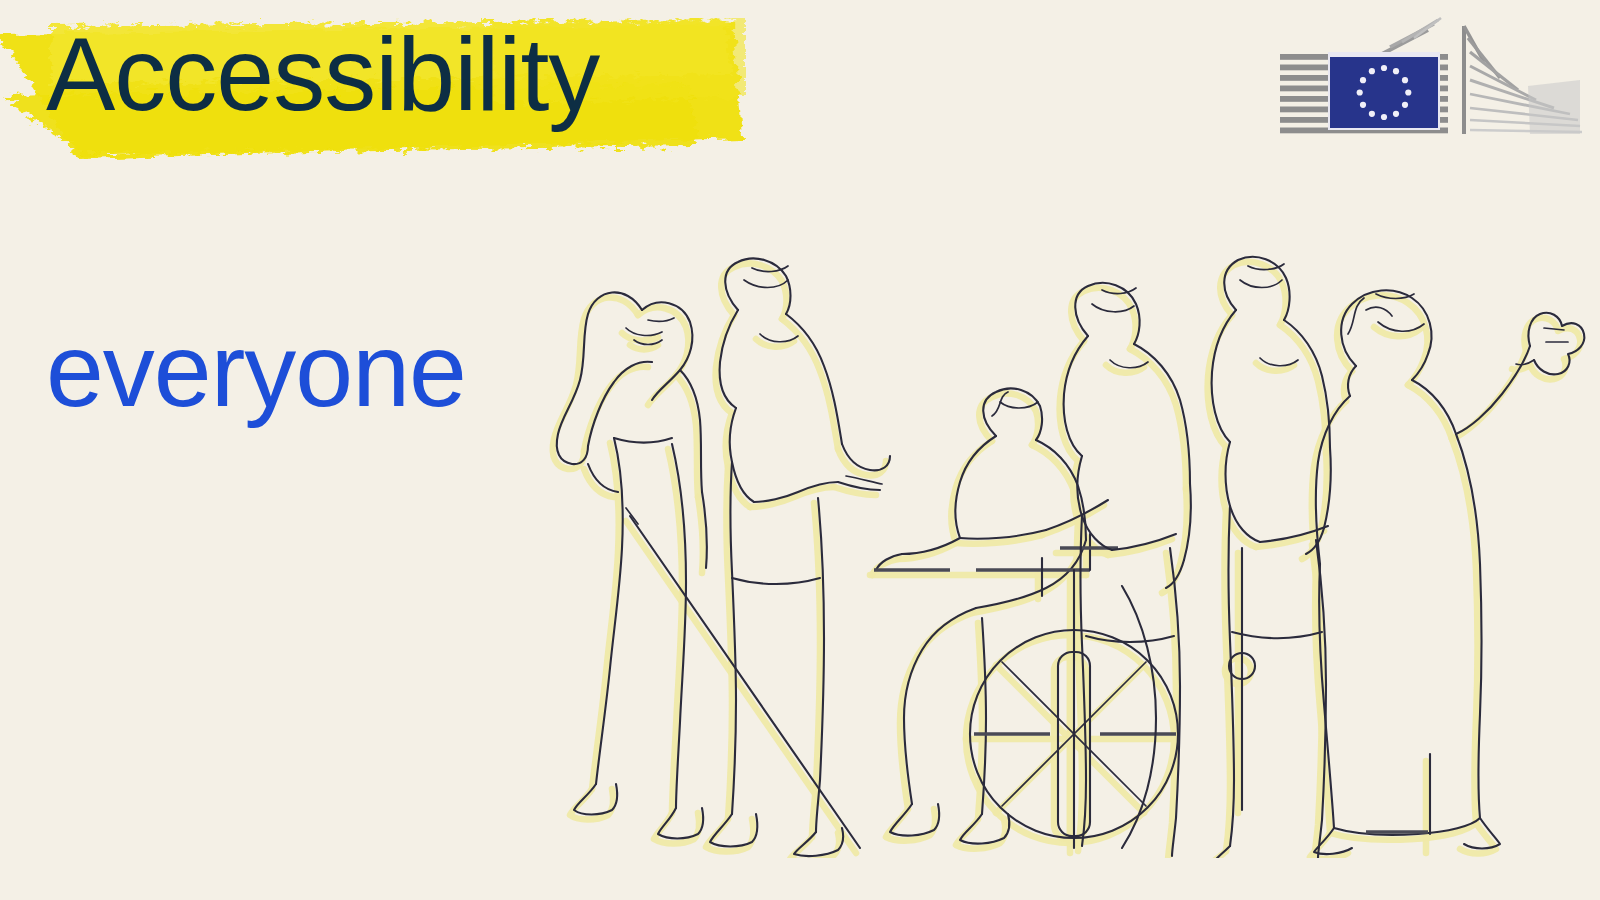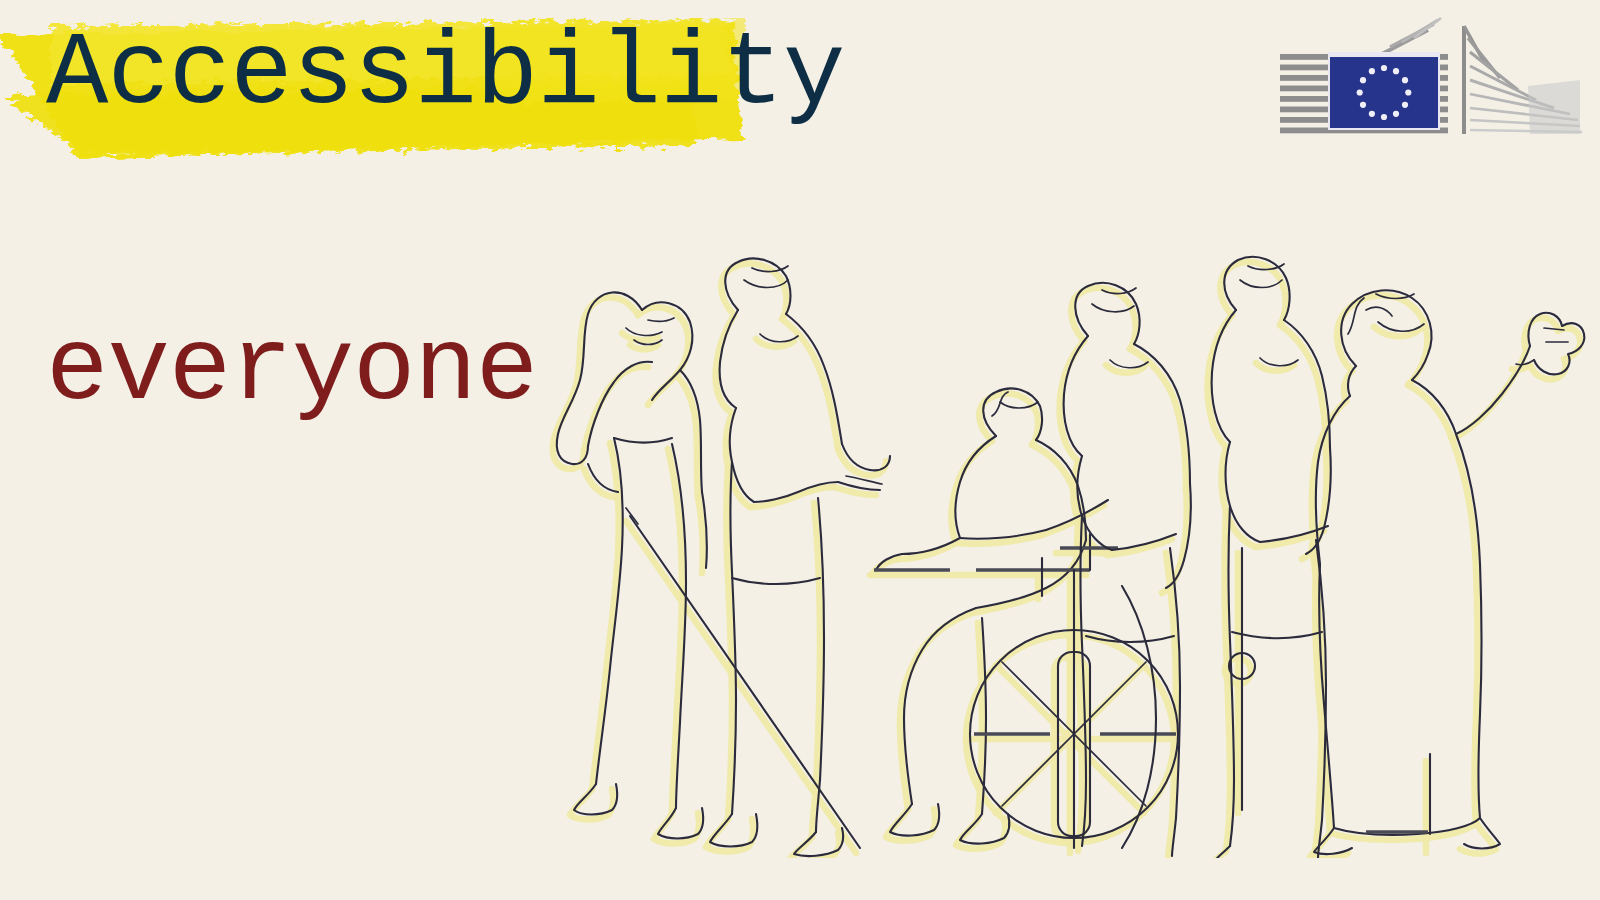--- a/index.html
+++ b/index.html
@@ -24,21 +24,21 @@
     position: absolute;
     left: 0;
     top: 0;
     width: 820px;
     height: 460px;
     z-index: 30;
   }
   .line {
     position: absolute;
     white-space: nowrap;
-    font-family: Liberation Mono, monospace;
+    font-family: Liberation Sans, sans-serif;
     font-weight: 400;
     letter-spacing: -1px;
   }
   #line-accessibility {
     left: 46px;
     top: 22px;
     font-size: 104px;
     line-height: 104px;
     color: #0d2e44;
     z-index: 3;
@@ -49,21 +49,21 @@
     font-size: 104px;
     line-height: 104px;
     color: #17358b;
     z-index: 3;
   }
   #line-everyone {
     left: 46px;
     top: 318px;
     font-size: 104px;
     line-height: 104px;
-    color: #7f1d1d;
+    color: #1d4ed8;
     z-index: 3;
   }
 
   
   #highlight-brush {
     position: absolute;
     left: -10px;
     top: 18px;
     width: 756px;
     height: 148px;

